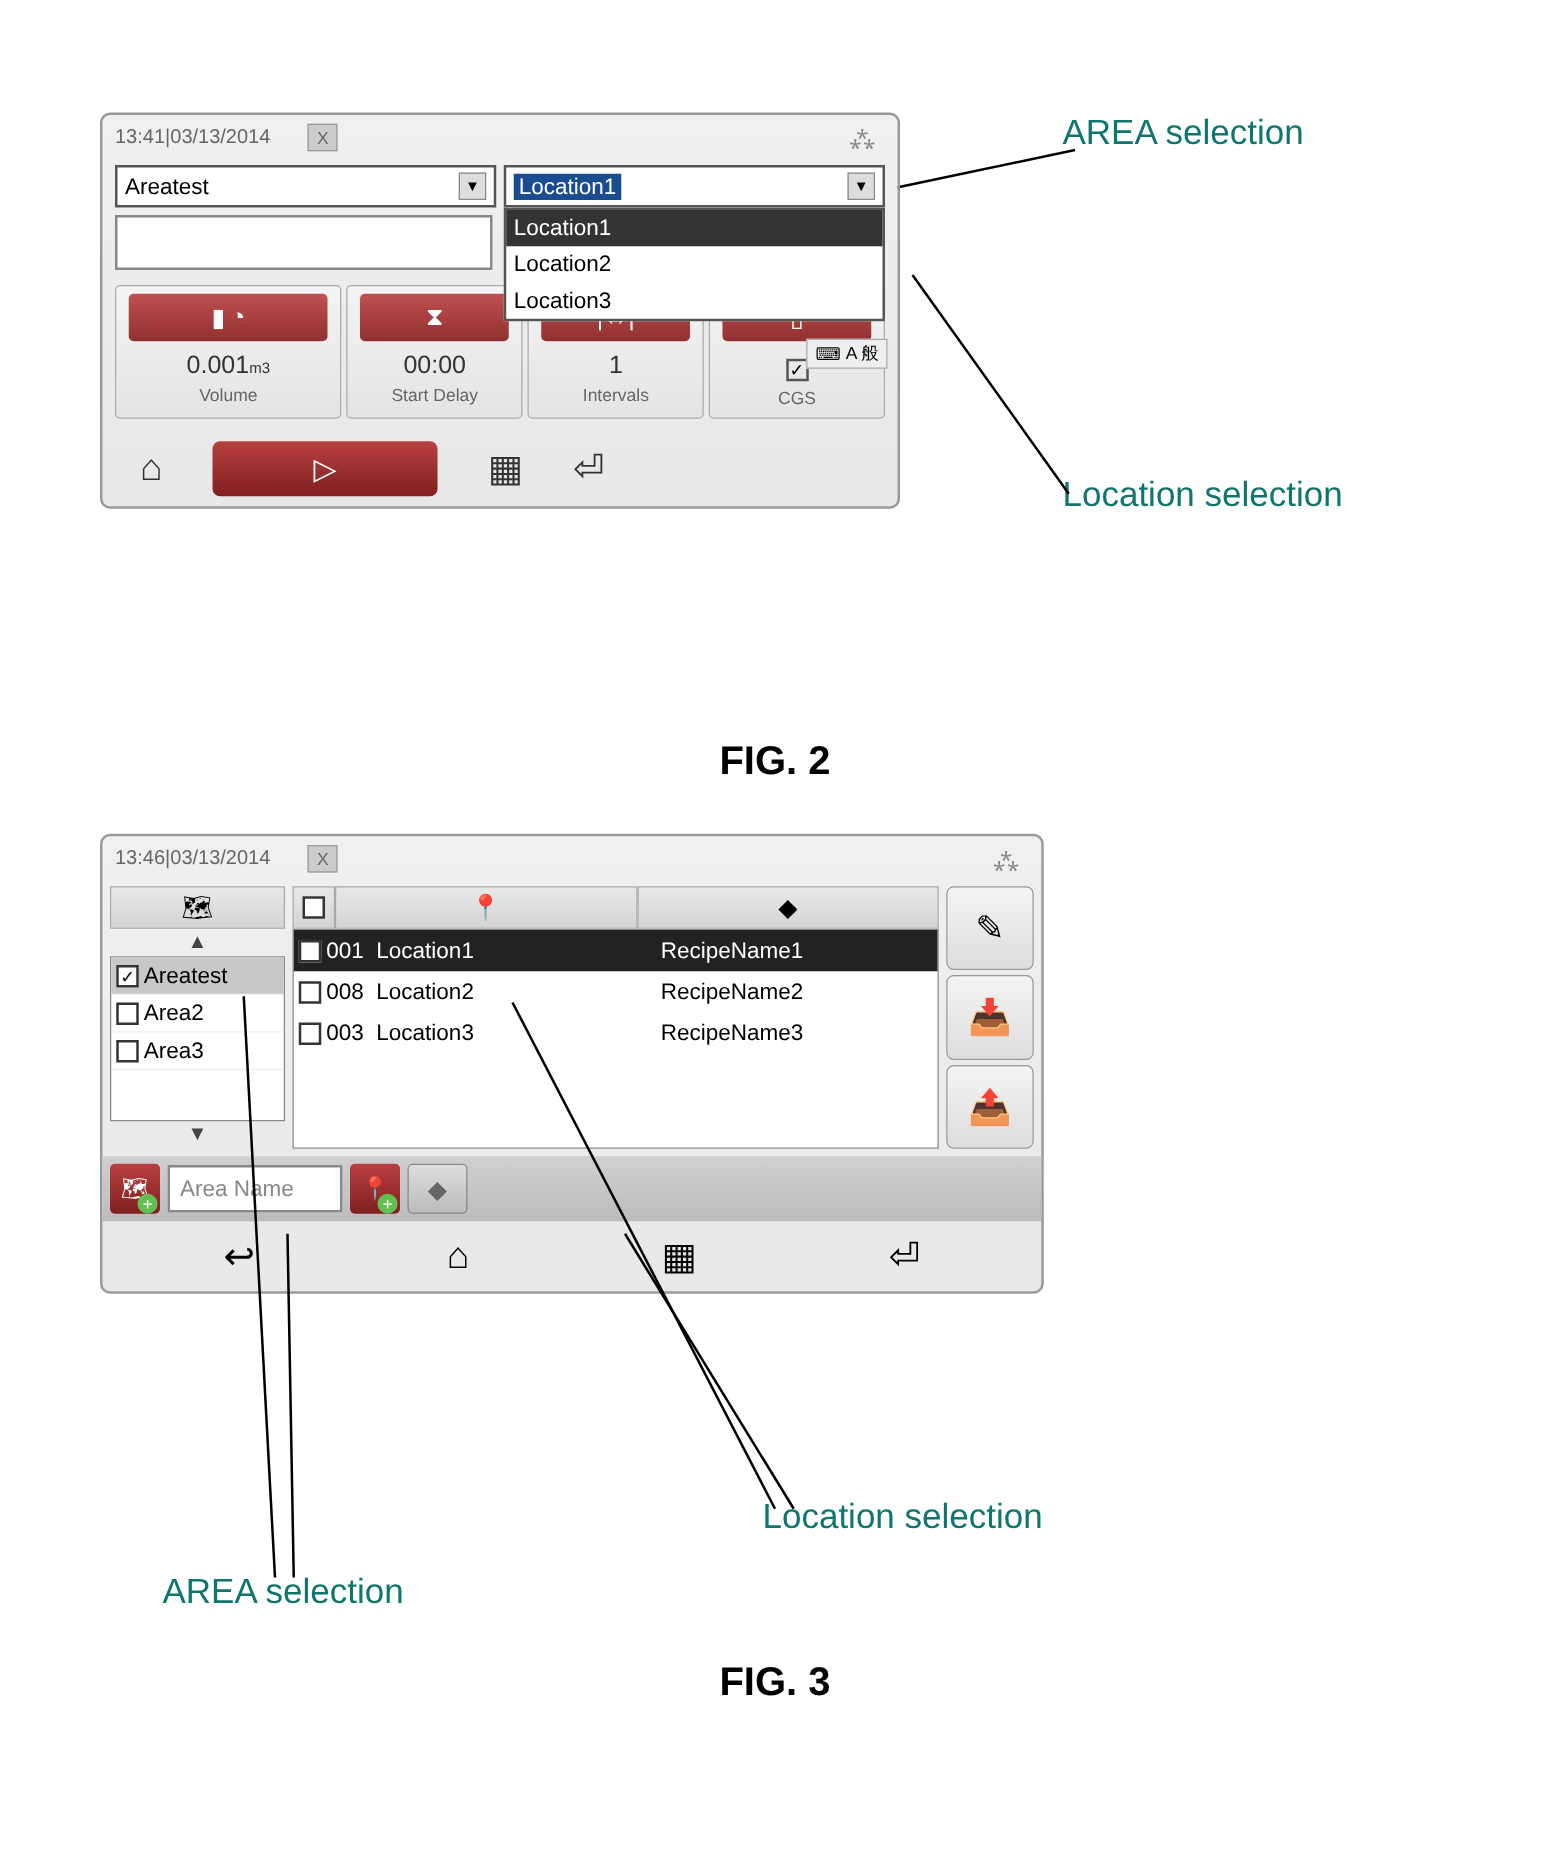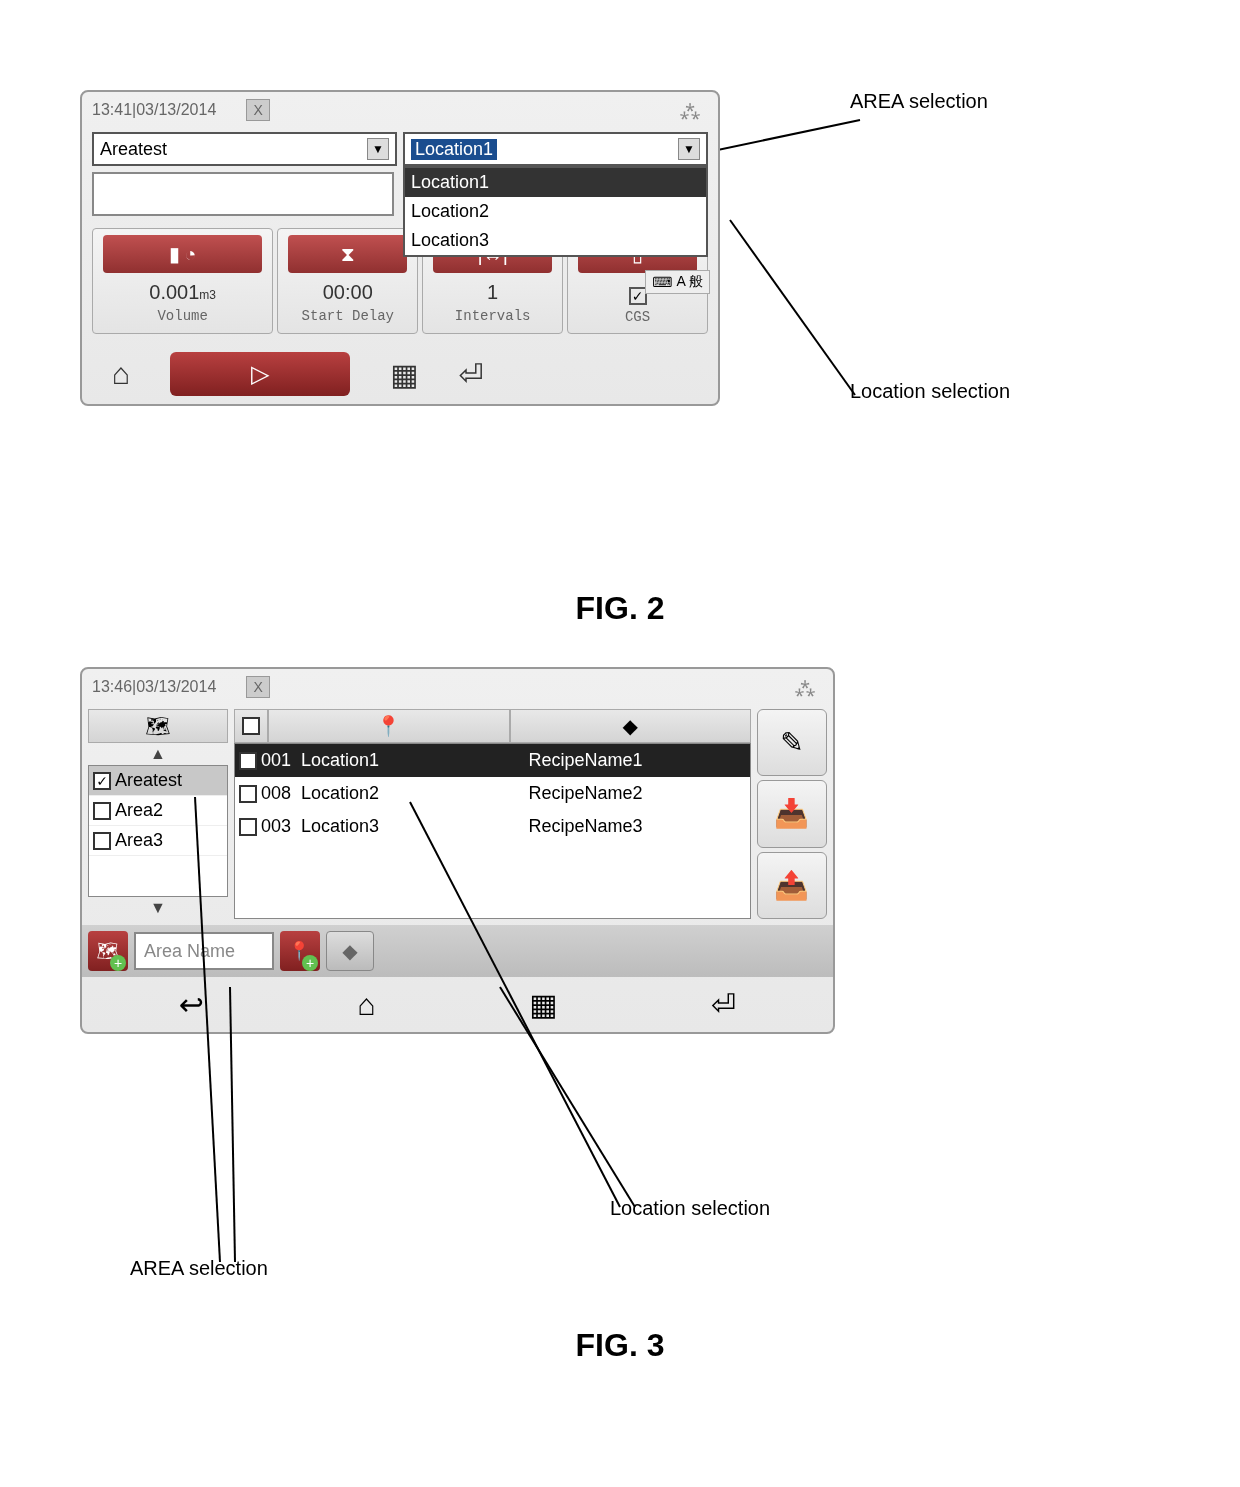--- a/index.html
+++ b/index.html
@@ -6,22 +6,22 @@
   body {
     margin: 0;
     padding: 20px;
     font-family: Arial, sans-serif;
     background: #fff;
     width: 1240px;
     position: relative;
   }
   .annotation {
     position: absolute;
-    font-size: 20px;
-    color: #000000;
+    font-size: 28px;
+    color: #0f766e;
   }
   .fig-label {
     text-align: center;
     font-size: 32px;
     font-weight: bold;
     margin: 20px 0 40px 0;
   }
   .panel {
     width: 640px;
     border: 2px solid #999;
@@ -117,21 +117,21 @@
     height: 38px;
     background: linear-gradient(#c05050,#903030);
     border-radius: 4px;
     margin: 0 8px 8px 8px;
     display: flex; align-items: center; justify-content: center;
     color: #fff;
     font-size: 20px;
   }
   .tile .tile-icon.double { gap: 4px; }
   .tile .val { font-size: 20px; color: #333; }
-  .tile .lbl { font-size: 14px; color: #666; margin-top: 4px; font-family: Liberation Mono, monospace; }
+  .tile .lbl { font-size: 14px; color: #666; margin-top: 4px; }
   .tile .chk {
     width: 18px; height: 18px; border: 2px solid #555;
     display: inline-flex; align-items: center; justify-content: center;
     font-size: 14px; margin-top: 6px;
   }
   .bottombar {
     display: flex;
     align-items: center;
     padding: 8px 30px;
     gap: 40px;

